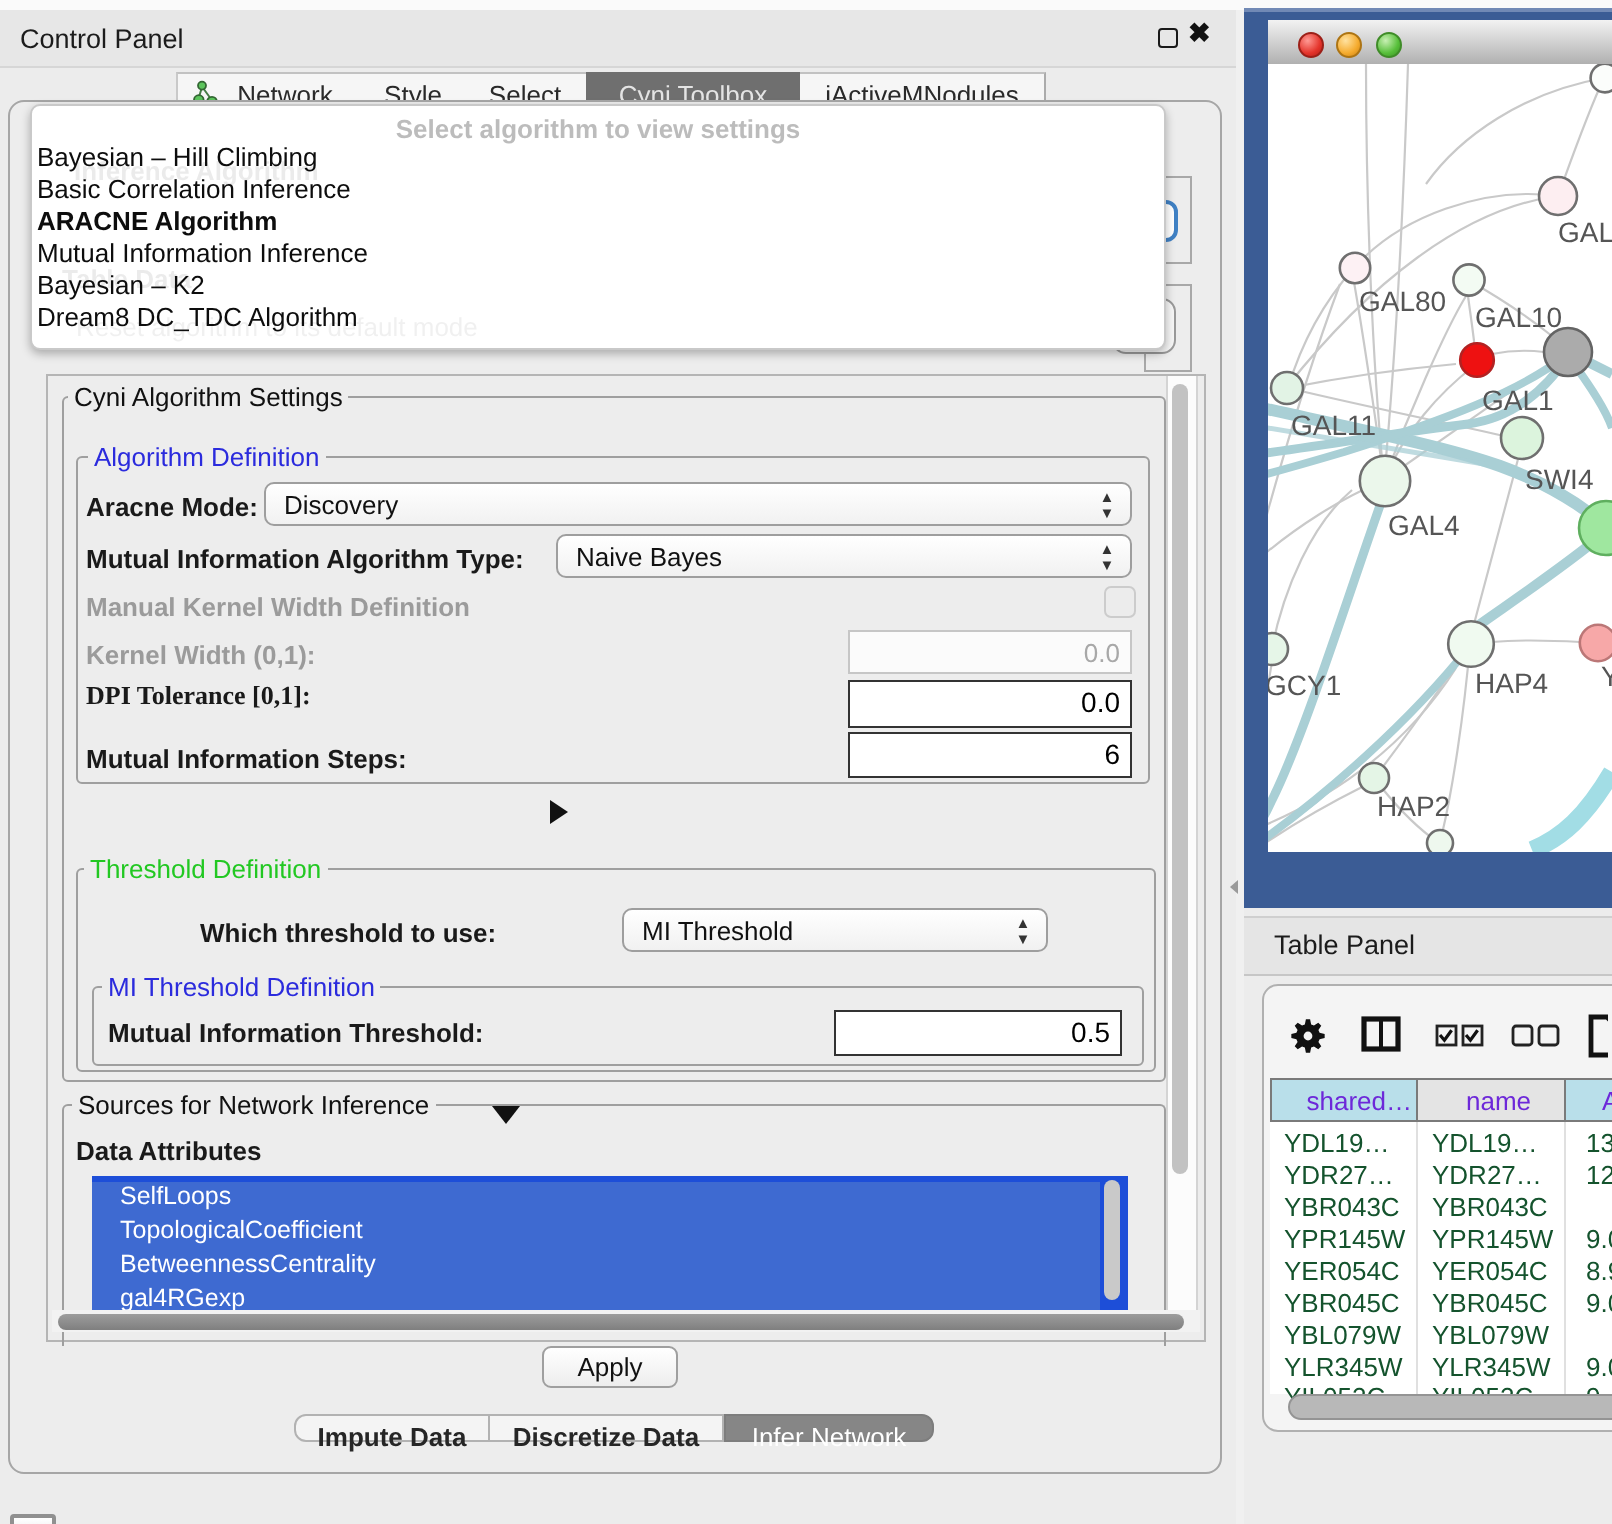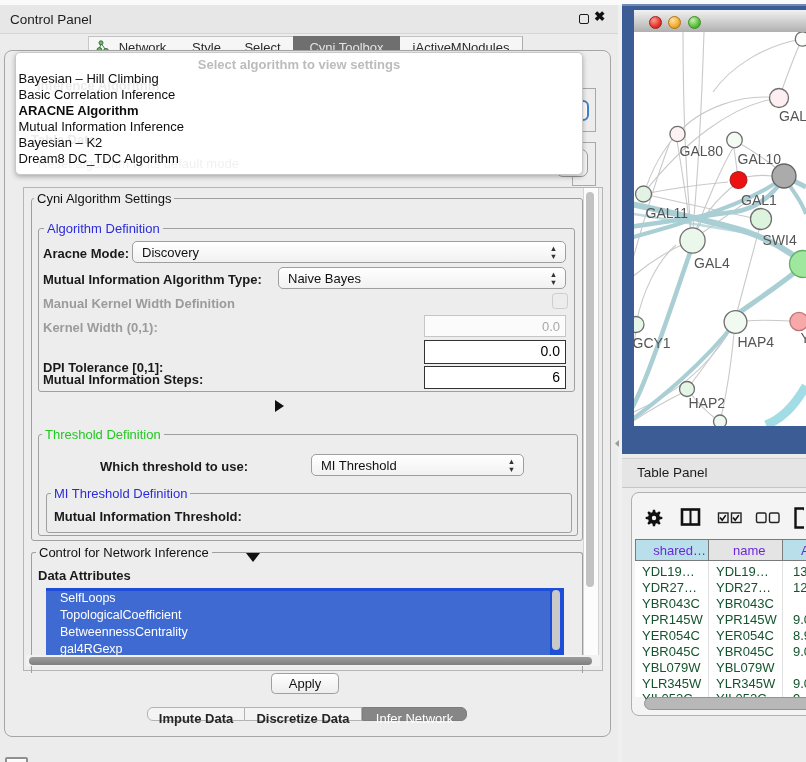--- a/index.html
+++ b/index.html
@@ -114,38 +114,39 @@
   <div class="glabel blue" style="left:44px;top:222px;">Algorithm Definition</div>
 
   <div class="lbl" style="left:43px;top:246px;">Aracne Mode:</div>
   <div class="combo" style="left:132px;top:241px;width:434px;">Discovery<span class="ar">▲<br>▼</span></div>
   <div class="lbl" style="left:43px;top:272px;">Mutual Information Algorithm Type:</div>
   <div class="combo" style="left:278px;top:267px;width:288px;">Naive Bayes<span class="ar">▲<br>▼</span></div>
   <div class="lbl dis" style="left:43px;top:296px;">Manual Kernel Width Definition</div>
   <div id="checkbox" class="abs"></div>
   <div class="lbl dis" style="left:43px;top:320px;">Kernel Width (0,1):</div>
   <div class="field dis" style="left:424px;top:315px;width:142px;height:22px;line-height:21px;">0.0</div>
-  <div class="lbl" style="left:43px;top:360px;">DPI Tolerance [0,1]:</div>
+  <div class="lbl" style="left:43px;top:340px;font-family:Liberation Serif, serif;">DPI Tolerance [0,1]:</div>
   <div class="field" style="left:424px;top:340px;width:142px;height:24px;line-height:21px;">0.0</div>
   <div class="lbl" style="left:43px;top:372px;">Mutual Information Steps:</div>
   <div class="field" style="left:424px;top:366px;width:142px;height:23px;line-height:20px;">6</div>
 
   <div class="abs" style="left:275px;top:400px;width:0;height:0;border-left:9px solid #111;border-top:6.5px solid transparent;border-bottom:6.5px solid transparent;"></div>
 
   <div class="group" style="left:38px;top:434px;width:538px;height:100px;"></div>
   <div class="glabel green" style="left:42px;top:428px;">Threshold Definition</div>
   <div class="lbl" style="left:100px;top:459px;">Which threshold to use:</div>
   <div class="combo" style="left:311px;top:454px;width:213px;">MI Threshold<span class="ar">▲<br>▼</span></div>
 
   <div class="group" style="left:46px;top:493px;width:524px;height:38px;"></div>
   <div class="glabel blue" style="left:51px;top:487px;">MI Threshold Definition</div>
   <div class="lbl" style="left:54px;top:509px;">Mutual Information Threshold:</div>
+  <div class="field" style="left:417px;top:505px;width:144px;height:23px;line-height:20px;">0.5</div>
 
   <div class="group" style="left:31px;top:552px;width:550px;height:120px;border-bottom:none;border-radius:3px 3px 0 0;"></div>
-  <div class="glabel" style="left:36px;top:546px;color:#111;">Control for Network Inference</div>
+  <div class="glabel" style="left:36px;top:546px;color:#111;">Sources for Network Inference</div>
   <div class="abs" style="left:246px;top:553px;width:0;height:0;border-top:9px solid #111;border-left:7px solid transparent;border-right:7px solid transparent;"></div>
   <div class="lbl" style="left:38px;top:568px;font-size:13px;">Data Attributes</div>
 
   <div id="datalist" class="abs">
     <div class="sel" style="top:2.5px;height:76px;"></div>
     <div class="it" style="top:3px;">SelfLoops</div>
     <div class="it" style="top:20px;">TopologicalCoefficient</div>
     <div class="it" style="top:37px;">BetweennessCentrality</div>
     <div class="it" style="top:54px;">gal4RGexp</div>
     <div class="sb"></div>

